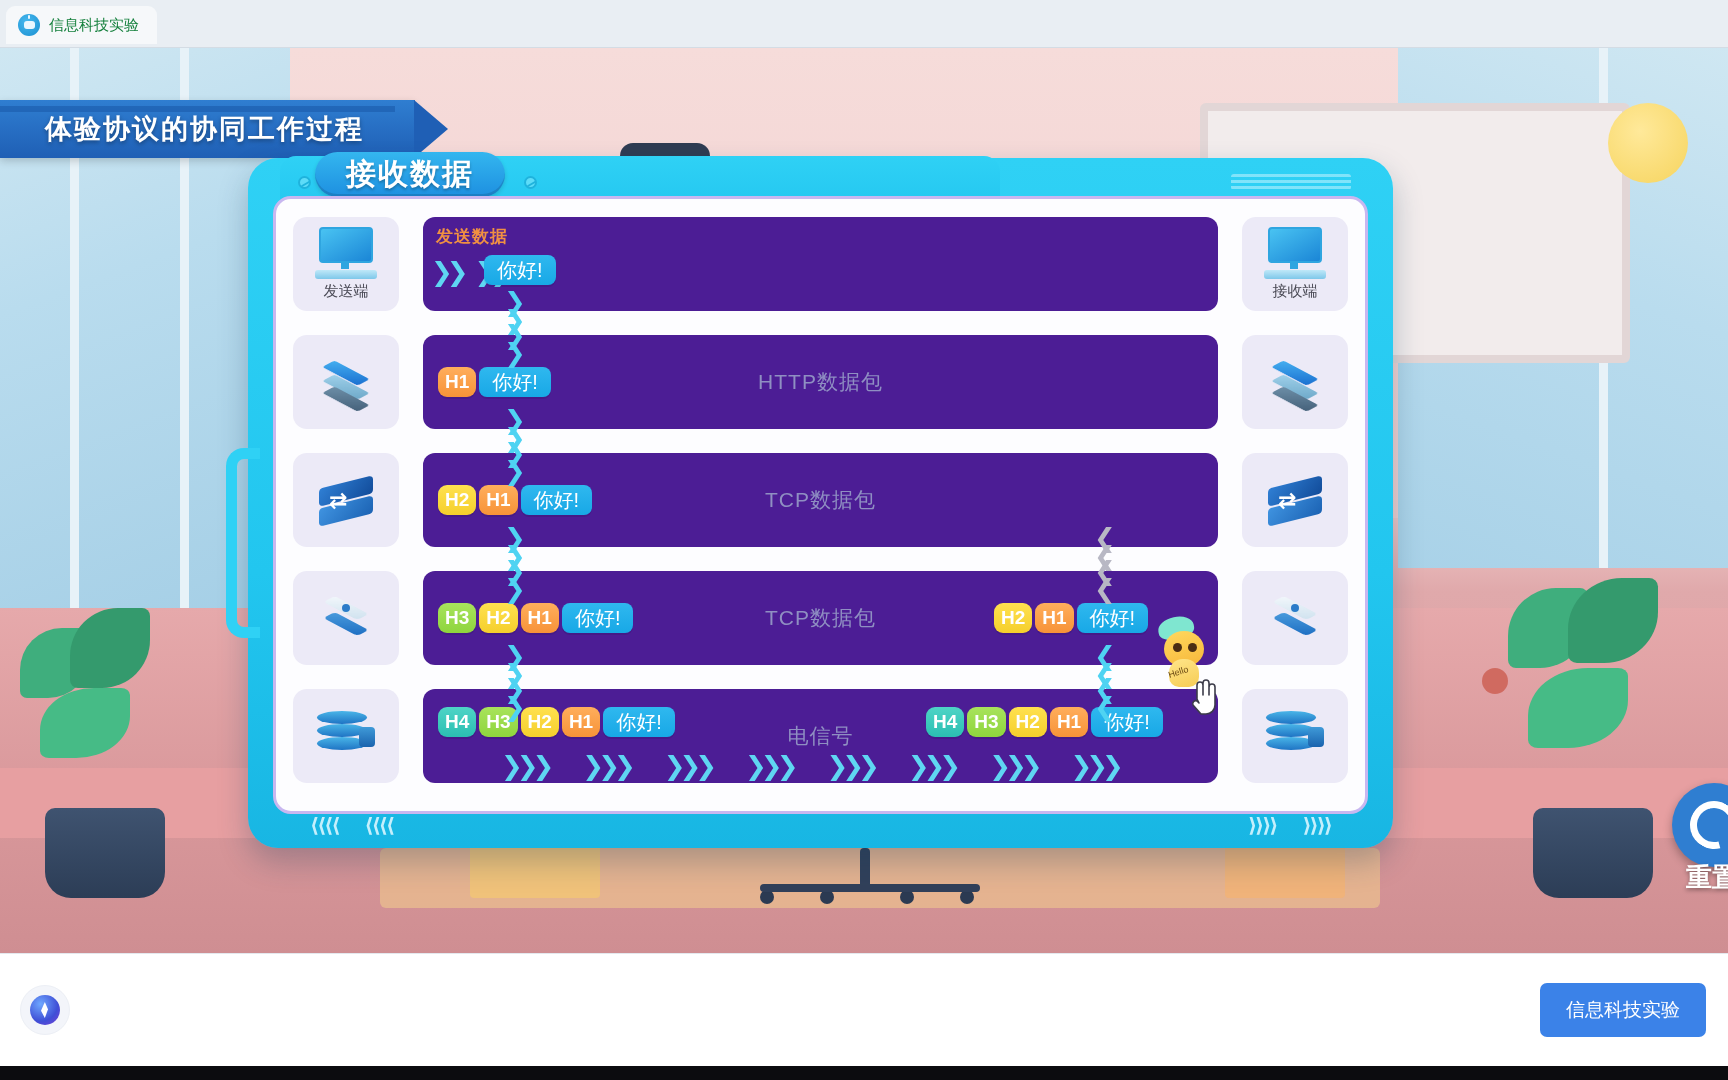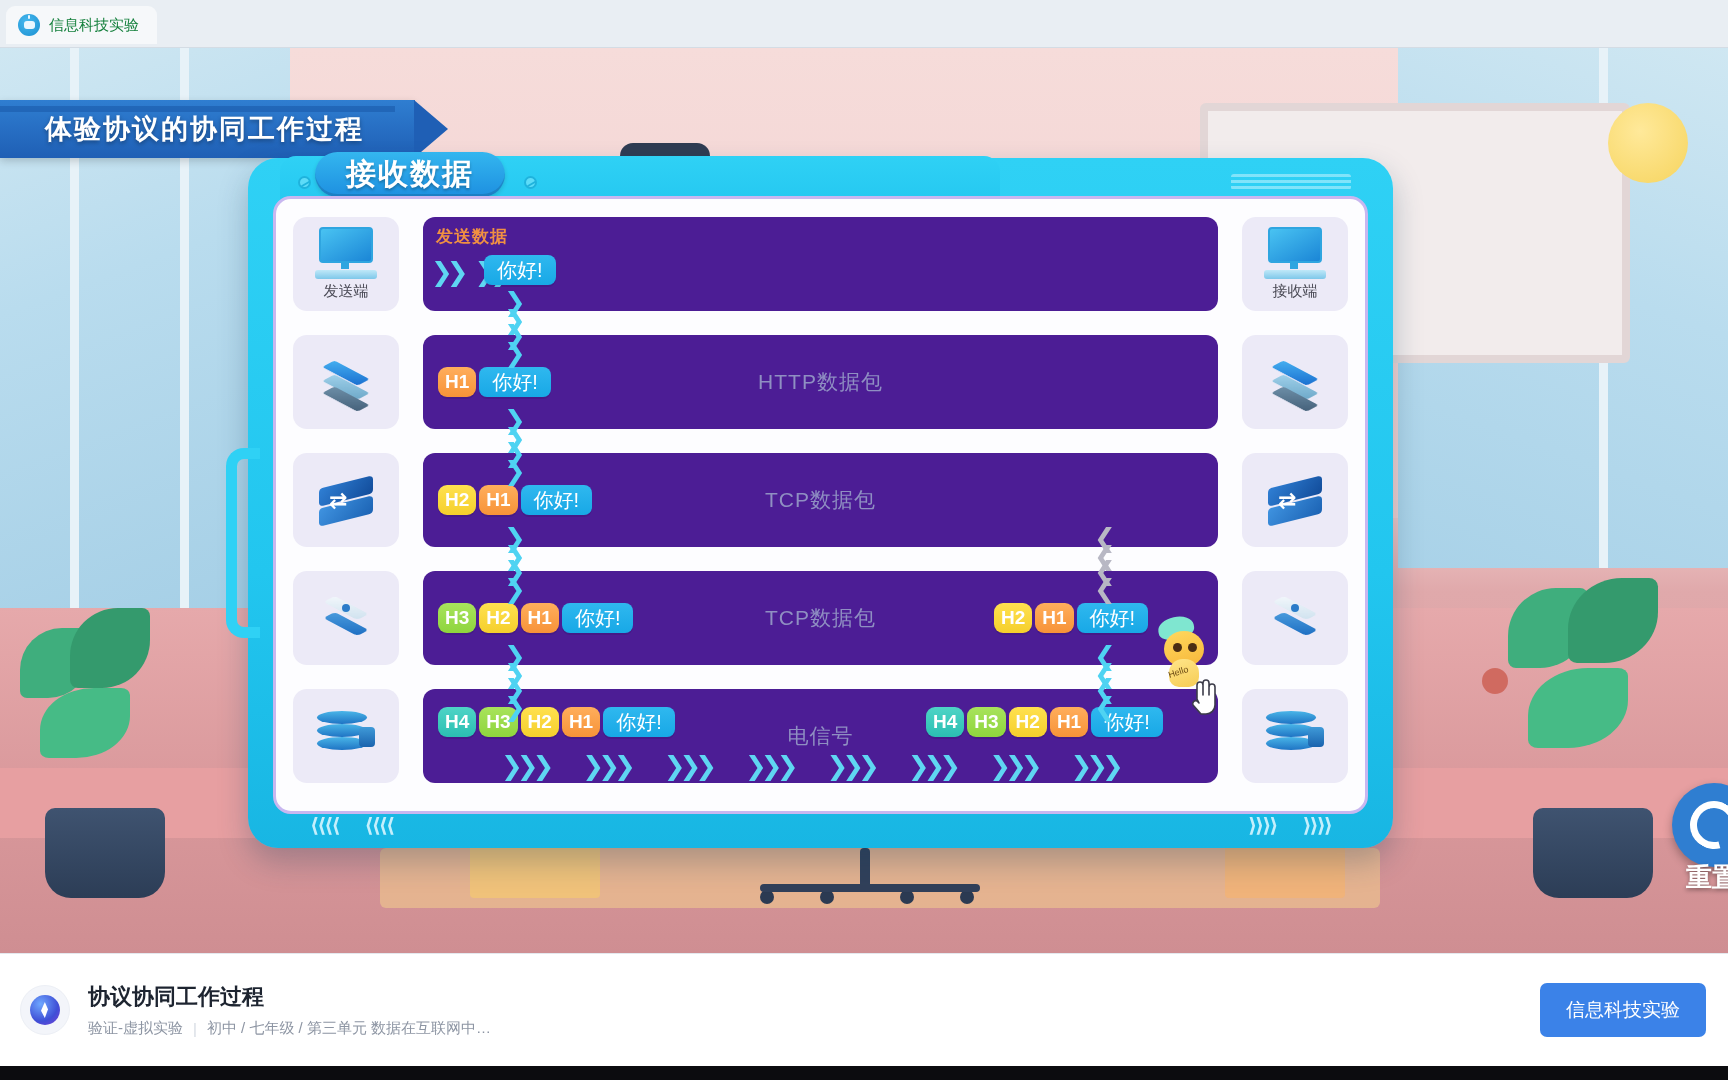--- a/index.html
+++ b/index.html
@@ -624,25 +624,17 @@
   <div class="reset-btn">
     <span class="reset-ring"></span>
   </div>
   <div class="reset-label">重置</div>
 </div>
 
 <div class="bottombar">
   <div class="bb-logo">
     <span class="bb-logo-inner"></span>
   </div>
-  <div class="bb-text">
-    <span class="bb-title">协议协同工作过程</span>
-    <span class="bb-meta">
-      <span>验证-虚拟实验</span>
-      <span class="bb-sep">|</span>
-      <span>初中 / 七年级 / 第三单元 数据在互联网中…</span>
-    </span>
-  </div>
   <div class="bb-actions">
     <button class="btn-primary">信息科技实验</button>
   </div>
 </div>
 <div class="footer-strip"></div>
 
 </body></html>

